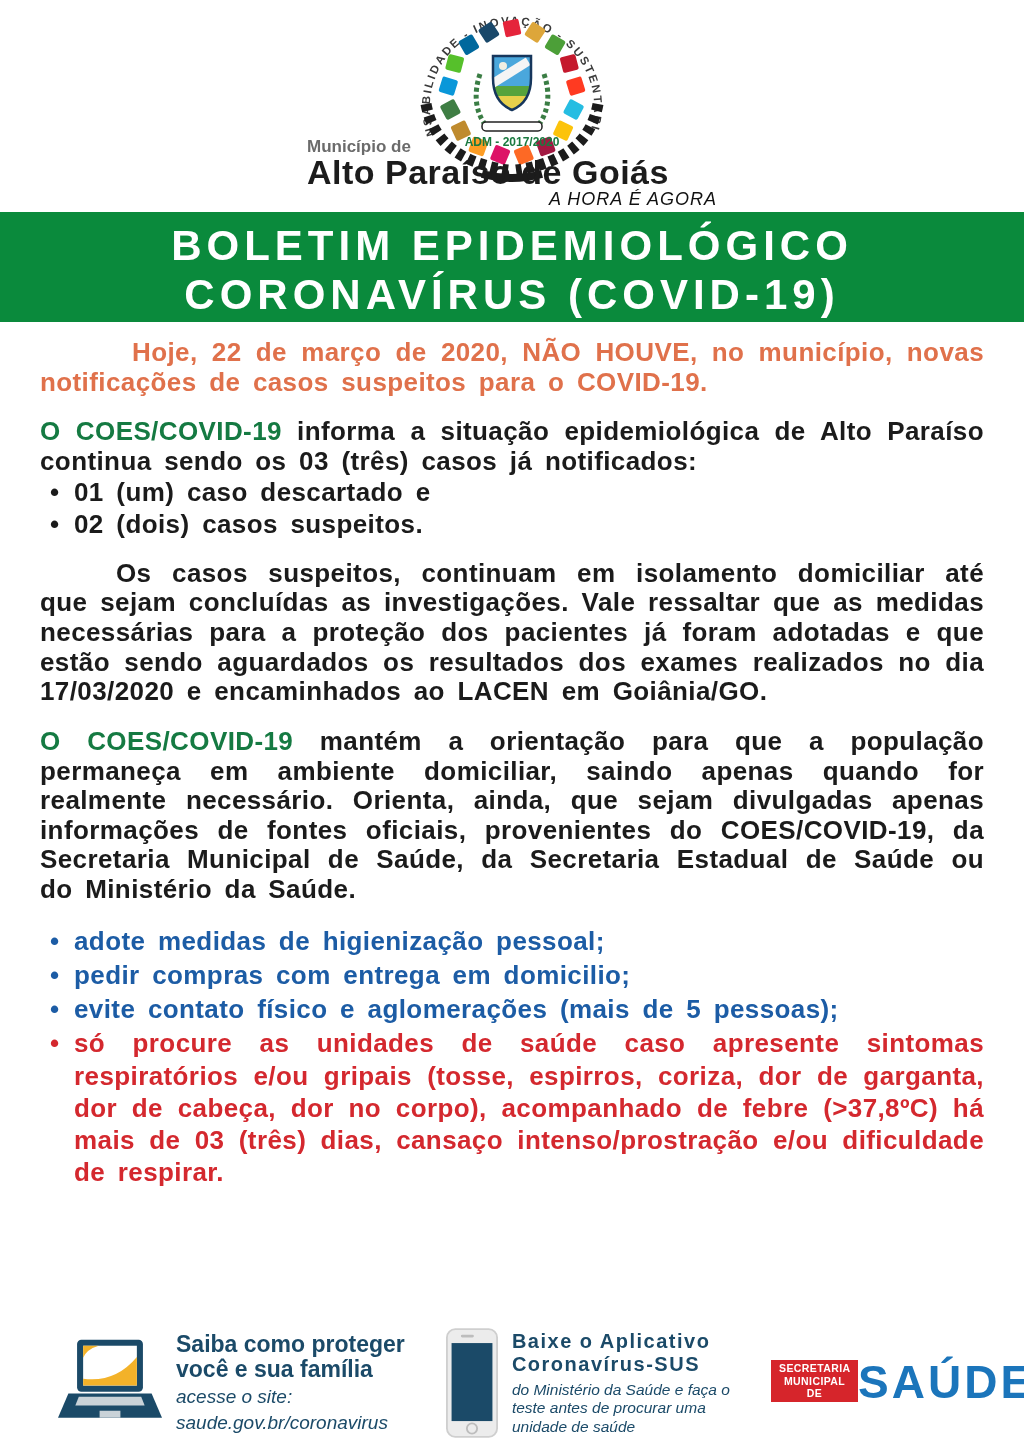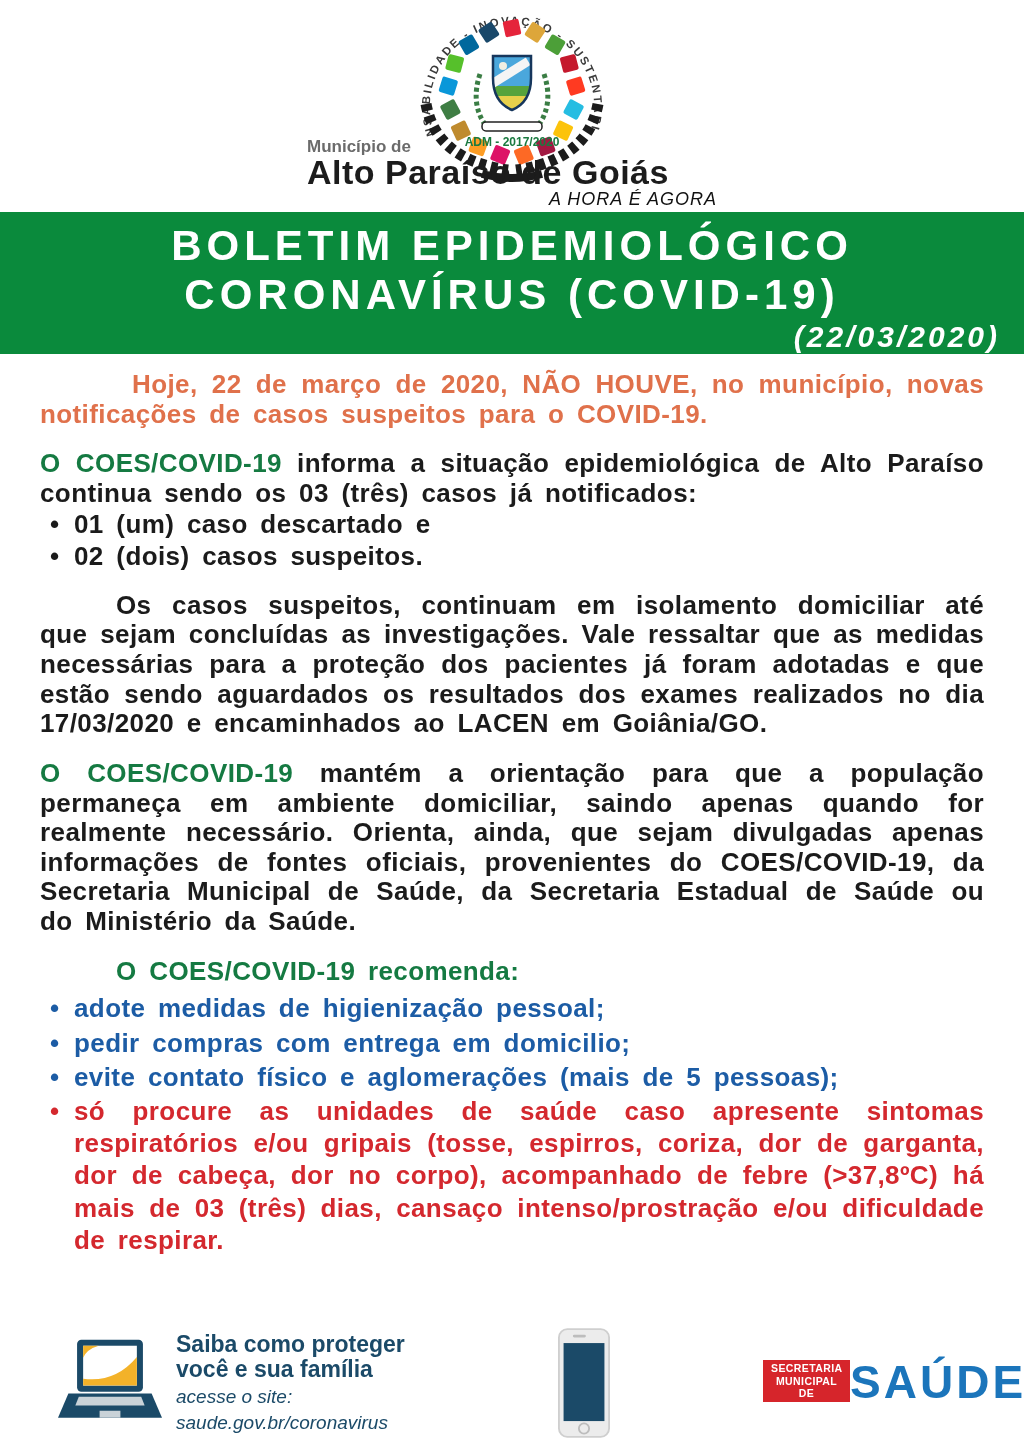--- a/index.html
+++ b/index.html
@@ -8,40 +8,40 @@
     font-family:"Liberation Sans",sans-serif;
   }
   
   .hdr{position:relative;height:212px;}
   .emblem{position:absolute;left:50%;top:0;transform:translateX(-50%);}
   .hdr-text{position:absolute;left:50%;bottom:2px;transform:translateX(-50%);width:410px;z-index:2;}
   .muni-small{font-size:17px;color:#6b6b6b;font-weight:bold;line-height:1;}
   .muni-name{font-size:34px;color:#1c1c1c;font-weight:bold;line-height:1.05;letter-spacing:.5px;}
   .muni-slogan{font-size:18px;color:#111;font-weight:normal;font-style:italic;text-align:right;line-height:1.1;letter-spacing:1px;}
   
-  .banner{background:var(--banner-green,#0a8a3c);height:142px;box-sizing:border-box;padding-top:9px;color:#fff;}
+  .banner{background:var(--banner-green,#0a8a3c);height:110px;box-sizing:border-box;padding-top:9px;color:#fff;}
   .banner .t{font-size:42px;font-weight:bold;text-align:center;letter-spacing:5px;line-height:49px;}
   .banner .date{font-size:30px;font-style:italic;font-weight:600;text-align:right;padding-right:24px;letter-spacing:3px;line-height:35px;}
   
   main{padding:16px 40px 0;font-weight:bold;font-size:26px;color:#1b1b1b;
        letter-spacing:.4px;word-spacing:5px;}
   main p{margin:0;line-height:1.14;text-align:justify;}
   .ind{text-indent:76px;}
   .ind2{text-indent:92px;}
   .gap{margin-bottom:20px !important;}
   .orange{color:var(--alert-orange,#e0714b);}
   .glead{color:var(--section-green,#157a42);}
   ul{list-style:none;margin:0;padding:0;}
   li{position:relative;padding-left:34px;line-height:1.16;text-align:justify;margin:0 0 2px;}
   li::before{content:"•";position:absolute;left:10px;}
   .rec li{line-height:1.24;}
   .blue{color:var(--list-blue,#1c5ca5);}
   .red{color:var(--list-red,#d4282e);}
   
-  footer{position:absolute;left:0;right:8px;bottom:10px;display:flex;align-items:center;
+  footer{position:absolute;left:0;right:0;bottom:10px;display:flex;align-items:center;
          justify-content:space-between;padding:0 58px;}
   .f-item{display:flex;align-items:center;gap:14px;}
   .navy{color:var(--footer-navy,#1b4a68);}
   .f1-title{font-size:23px;font-weight:bold;line-height:1.1;}
   .f1-sub{font-size:19px;font-style:italic;line-height:1.15;margin-top:4px;}
   .f2-title{font-size:20px;font-weight:bold;letter-spacing:1.5px;line-height:1.15;}
   .f2-desc{font-size:15.5px;font-style:italic;line-height:1.18;margin-top:5px;}
   .saude{display:flex;flex-direction:row;align-items:center;width:195px;}
   .ribbon{background:var(--saude-red,#d6252b);color:#fff;font-weight:bold;text-align:center;line-height:1.2;margin-top:12px;}
   .ribbon.top{font-size:10.5px;padding:2px 8px;letter-spacing:.4px;margin-top:-4px;}
@@ -126,21 +126,20 @@
   <p><span class="ind glead" style="display:inline;">O COES/COVID-19</span><span> informa a situação epidemiológica de Alto Paraíso continua sendo os 03 (três) casos já notificados:</span></p>
   <ul class="cases gap">
     <li>01 (um) caso descartado e</li>
     <li>02 (dois) casos suspeitos.</li>
   </ul>
 
   <p class="ind gap">Os casos suspeitos, continuam em isolamento domiciliar até que sejam concluídas as investigações. Vale ressaltar que as medidas necessárias para a proteção dos pacientes já foram adotadas e que estão sendo aguardados os resultados dos exames realizados no dia 17/03/2020 e encaminhados ao LACEN em Goiânia/GO.</p>
 
   <p class="gap"><span class="ind glead">O COES/COVID-19</span><span> mantém a orientação para que a população permaneça em ambiente domiciliar, saindo apenas quando for realmente necessário. Orienta, ainda, que sejam divulgadas apenas informações de fontes oficiais, provenientes do COES/COVID-19, da Secretaria Municipal de Saúde, da Secretaria Estadual de Saúde ou do Ministério da Saúde.</span></p>
 
-  <p class="ind glead" style="margin-bottom:6px;">O COES/COVID-19 recomenda:</p>
   <ul class="rec">
     <li class="blue">adote medidas de higienização pessoal;</li>
     <li class="blue">pedir compras com entrega em domicilio;</li>
     <li class="blue">evite contato físico e aglomerações (mais de 5 pessoas);</li>
     <li class="red">só procure as unidades de saúde caso apresente sintomas respiratórios e/ou gripais (tosse, espirros, coriza, dor de garganta, dor de cabeça, dor no corpo), acompanhado de febre (&gt;37,8ºC) há mais de 03 (três) dias, cansaço intenso/prostração e/ou dificuldade de respirar.</li>
   </ul>
 </main>
 
 <footer>
   <div class="f-item">
@@ -161,20 +160,29 @@
     </div>
   </div>
 
   <div class="f-item">
     <svg width="52" height="110" viewBox="0 0 56 118">
       <rect x="1" y="1" width="54" height="116" rx="9" fill="#ececec" stroke="#cfcfcf" stroke-width="2"></rect>
       <rect x="16" y="7" width="14" height="3" rx="1.5" fill="#bdbdbd"></rect>
       <rect x="6" y="16" width="44" height="84" fill="#1b4a68"></rect>
       <circle cx="28" cy="108" r="5.5" fill="none" stroke="#bdbdbd" stroke-width="2"></circle>
     </svg>
+    <div class="navy">
+      <div class="f2-title">Baixe o Aplicativo</div>
+      <div class="f2-title">Coronavírus-SUS</div>
+      <div class="f2-desc">
+        <div>do Ministério da Saúde e faça o</div>
+        <div>teste antes de procurar uma</div>
+        <div>unidade de saúde</div>
+      </div>
+    </div>
   </div>
 
   <div class="saude">
     <svg width="92" height="78" viewBox="0 0 90 76">
       <g transform="rotate(-7 45 38)">
         <path d="M 45 70 C 16 49 7 32 12 19 C 17 6 34 5 45 19 C 56 5 73 6 78 19 C 83 32 74 49 45 70 Z" fill="#ffffff" stroke="#1b75bb" stroke-width="6"></path>
         <rect x="37" y="16" width="16" height="38" rx="3" fill="#d6252b"></rect>
         <rect x="26" y="27" width="38" height="16" rx="3" fill="#d6252b"></rect>
         <rect x="38.5" y="15" width="13" height="13" rx="3" fill="#1b4a68"></rect>
         <rect x="39" y="30" width="12" height="17" fill="#ffffff"></rect>

